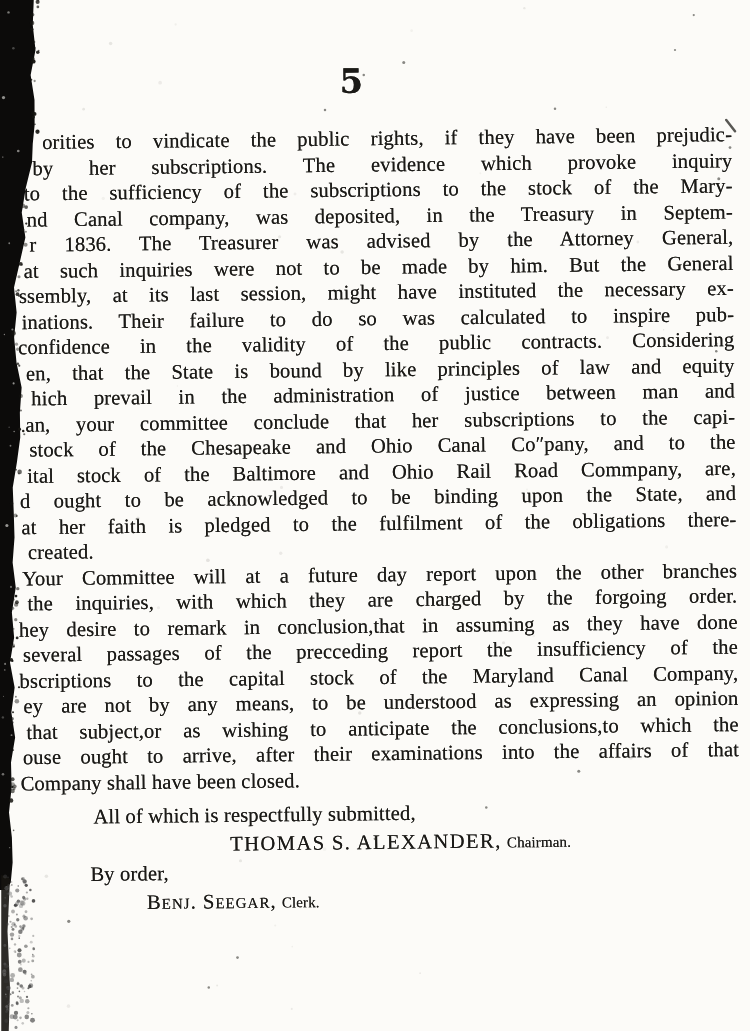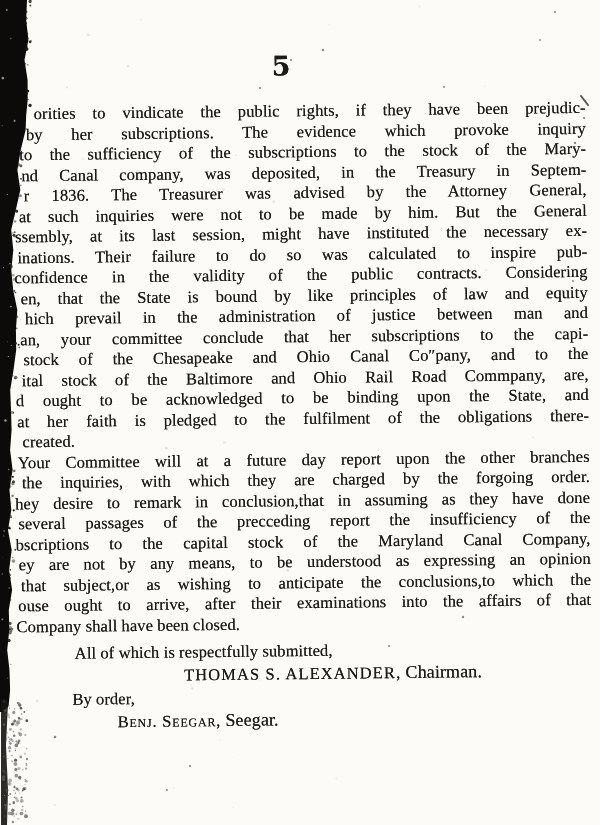--- a/index.html
+++ b/index.html
@@ -27,21 +27,21 @@
     height:20.5px;line-height:20.5px;font-size:16.5px;
     text-align:justify;text-align-last:justify;
     overflow:hidden;letter-spacing:.1px;
     text-shadow:0 0 .35px rgba(27,26,23,.85);
   }
   .bl.left{text-align:left;text-align-last:left;}
   .closing{margin-top:5px;}
   .closing .bl{height:23px;line-height:23px;}
   .name-caps{font-size:16.5px;letter-spacing:1.1px;}
   .name-sc{font-variant:small-caps;font-size:16.5px;letter-spacing:.8px;}
-  .sig-title{font-size:18px;}
+  .sig-title{font-size:12px;}
 </style>
 </head>
 <body>
 
 <div class="page">
 
   <svg class="artifact-svg" width="600" height="825" viewBox="0 0 600 825">
       <path d="M0,0 L28,0 L27.0,0 L26.2,20 L28.4,40 L24.5,60 L27.6,80 L27.7,100 L26.2,115 L25.6,130 L20.7,150 L17.4,170 L20.3,190 L15.8,210 L11.2,230 L13.3,250 L11.3,270 L13.2,290 L17.3,310 L15.9,330 L16.2,350 L13.5,370 L10.2,390 L11.0,410 L11.6,430 L10.1,450 L12.6,470 L9.5,490 L11.3,510 L8.0,530 L11.7,550 L9.1,570 L12.1,590 L8.8,610 L9.3,630 L7.2,650 L9.5,670 L10.1,690 L8.6,706 L5,712 L0,712 Z" fill="#0c0b0a"></path>
       <path d="M1,700 L8,703 L6,745 L8,790 L7,825 L1,825 Z" fill="#16140f" opacity="0.9"></path>
       <circle cx="9.7" cy="575.0" r="1.42" fill="#161511" opacity="0.56"></circle>
@@ -394,18 +394,18 @@
 
     <div class="closing">
       <div class="bl left" style="padding-left:58px">All of which is respectfully submitted,</div>
       <div class="bl left" style="padding-left:167px">
         <span class="name-caps">THOMAS S. ALEXANDER,</span>
         <span class="sig-title">Chairman.</span>
       </div>
       <div class="bl left" style="padding-left:55px">By order,</div>
       <div class="bl left" style="padding-left:100px">
         <span class="name-sc">Benj. Seegar,</span>
-        <span class="sig-title">Seegar.</span>
+        <span class="sig-title">Clerk.</span>
       </div>
     </div>
 
   </div>
 </div>
 
 </body></html>

